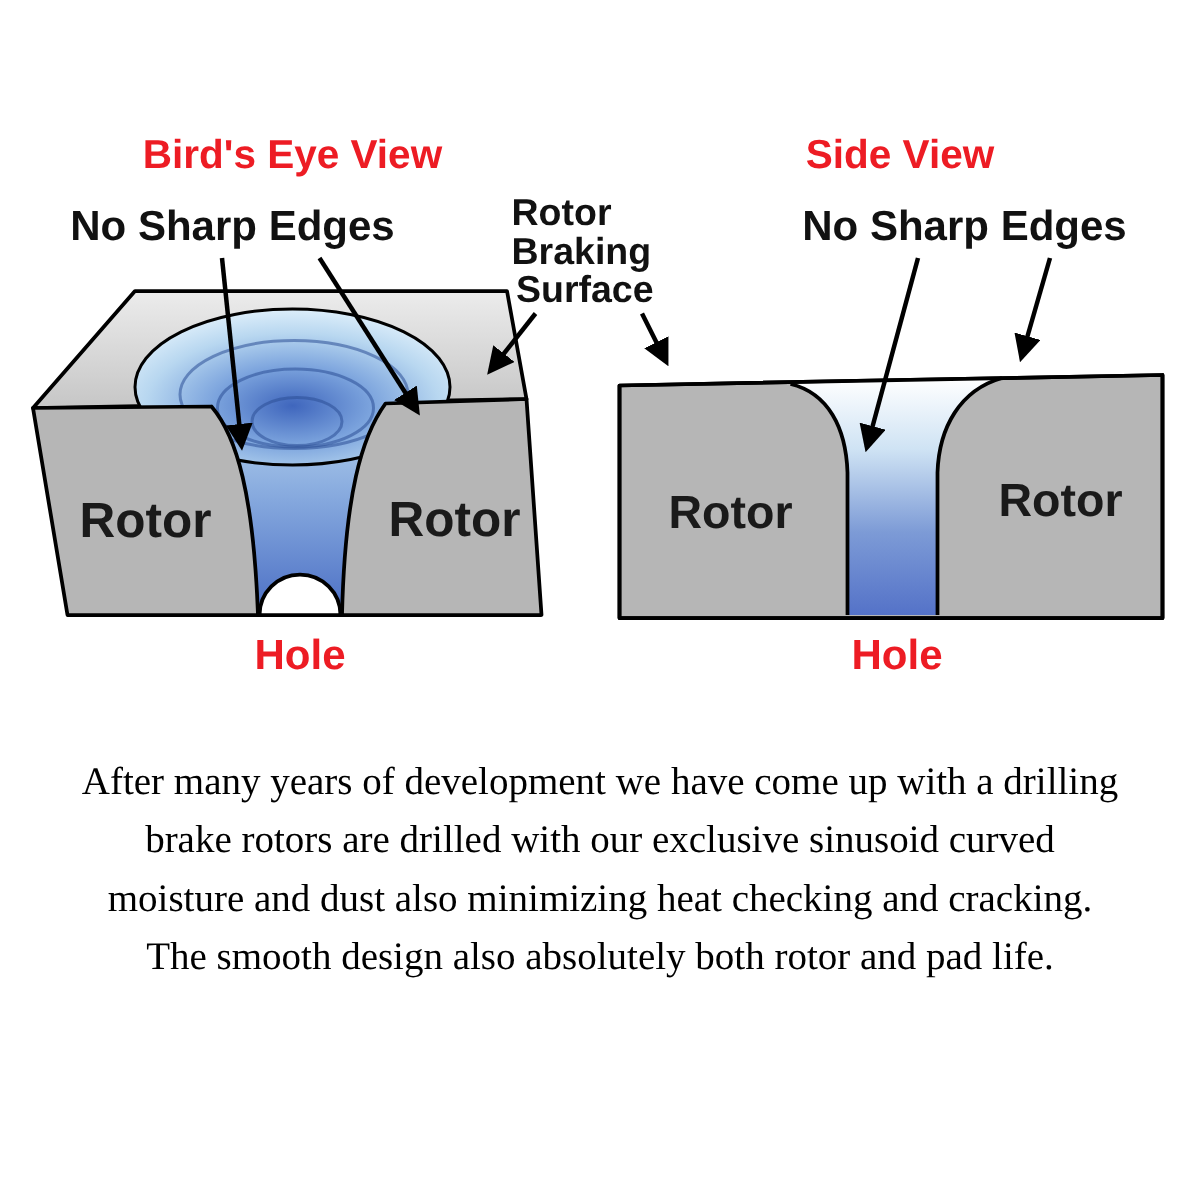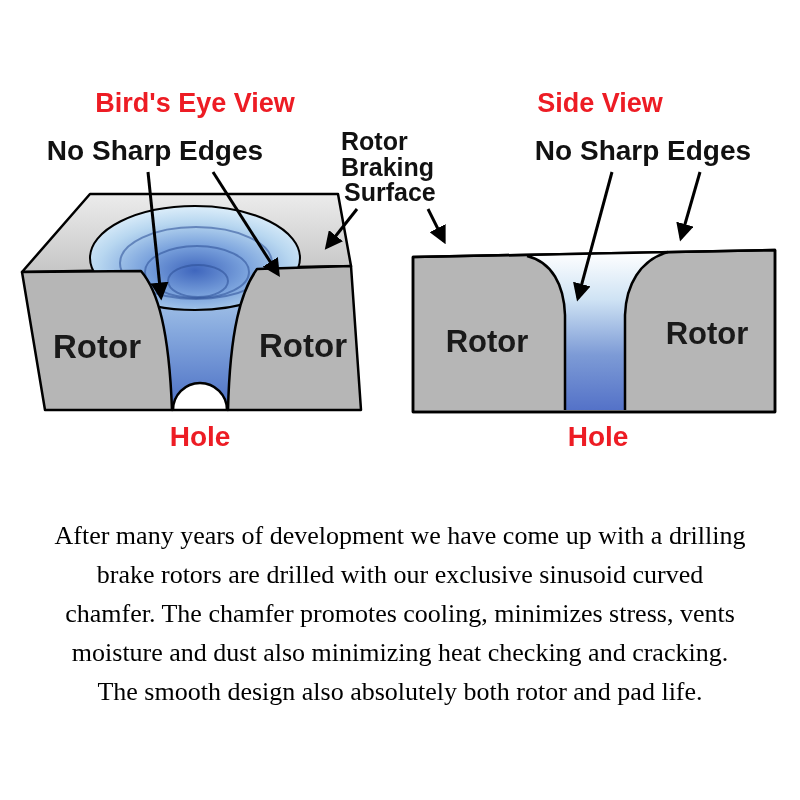--- a/index.html
+++ b/index.html
@@ -5,21 +5,21 @@
   html,body{margin:0;padding:0;}
   body{
     width:800px;height:800px;background:#ffffff;position:relative;
     font-family:"Liberation Sans",sans-serif;overflow:hidden;
   }
   svg text{font-family:"Liberation Sans",sans-serif;font-weight:bold;}
   .t-red{fill:var(--label-red,#ed1c24);}
   .t-black{fill:#111111;}
   .t-rotor{fill:#1a1a1a;}
   #para{
-    position:absolute;top:516px;left:0;width:800px;text-align:center;
+    position:absolute;top:501px;left:0;width:800px;text-align:center;
     font-family:"Liberation Serif",serif;font-size:26px;line-height:39px;color:#000;
   }
   #para div{white-space:nowrap;}
 </style>
 </head>
 <body>
 
 <svg id="diagram" width="800" height="470" viewBox="0 0 800 470" style="position:absolute;top:0;left:0;">
   <defs>
     <linearGradient id="topGrad" x1="0" y1="0" x2="0" y2="1">
@@ -105,16 +105,15 @@
     <line x1="357" y1="209" x2="327" y2="247"></line>
     <line x1="428" y1="209" x2="444" y2="241"></line>
     <line x1="612" y1="172" x2="578" y2="298"></line>
     <line x1="700" y1="172" x2="681" y2="238"></line>
   </g>
 </svg>
 
 <div id="para">
   <div>After many years of development we have come up with a drilling</div>
   <div>brake rotors are drilled with our exclusive sinusoid curved</div>
-  <div>chamfer. The chamfer promotes cooling, minimizes stress, vents</div>
   <div>moisture and dust also minimizing heat checking and cracking.</div>
   <div>The smooth design also absolutely both rotor and pad life.</div>
 </div>
 
 </body></html>

